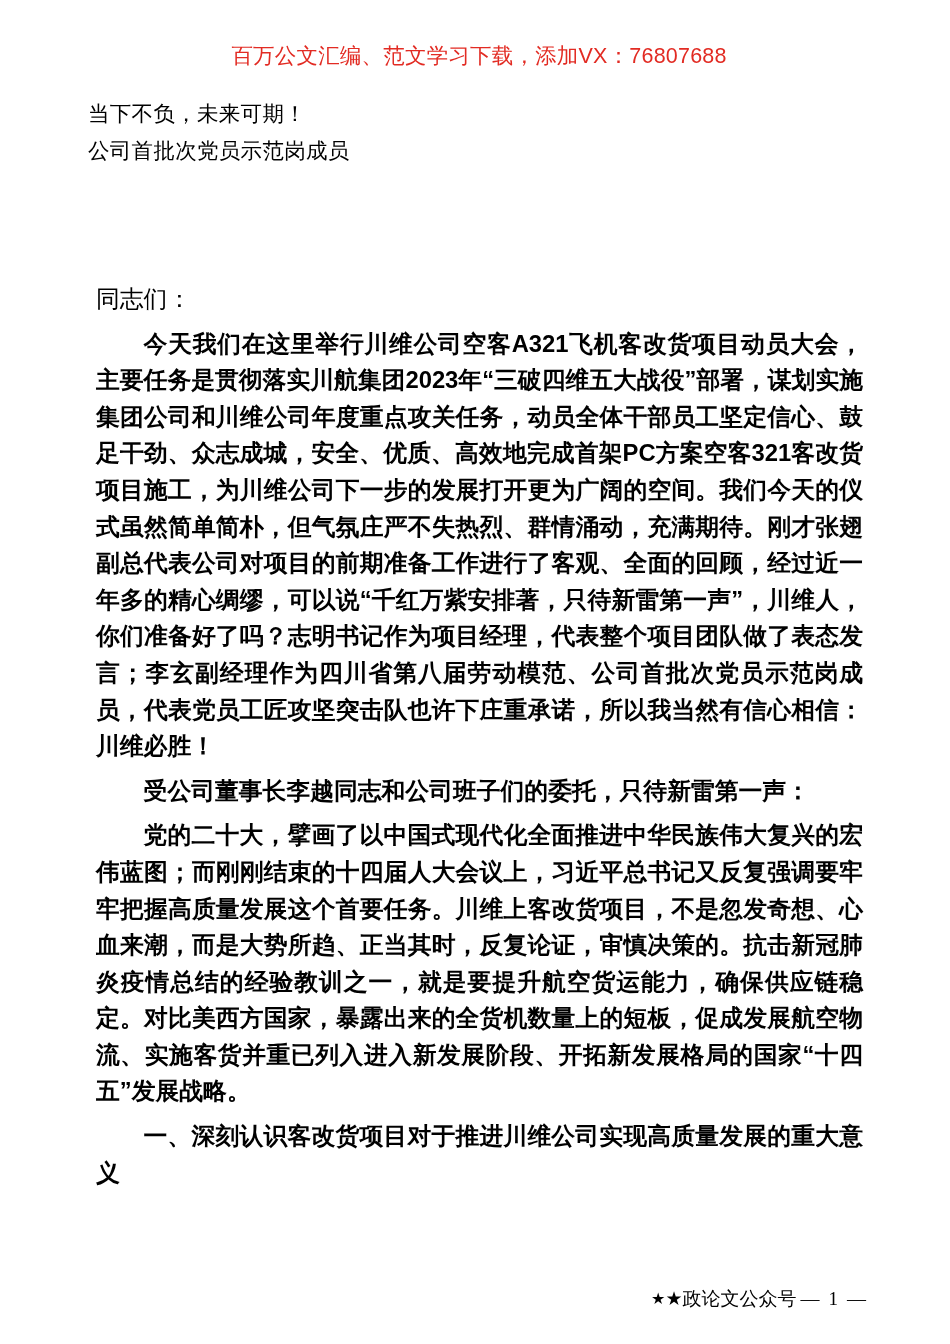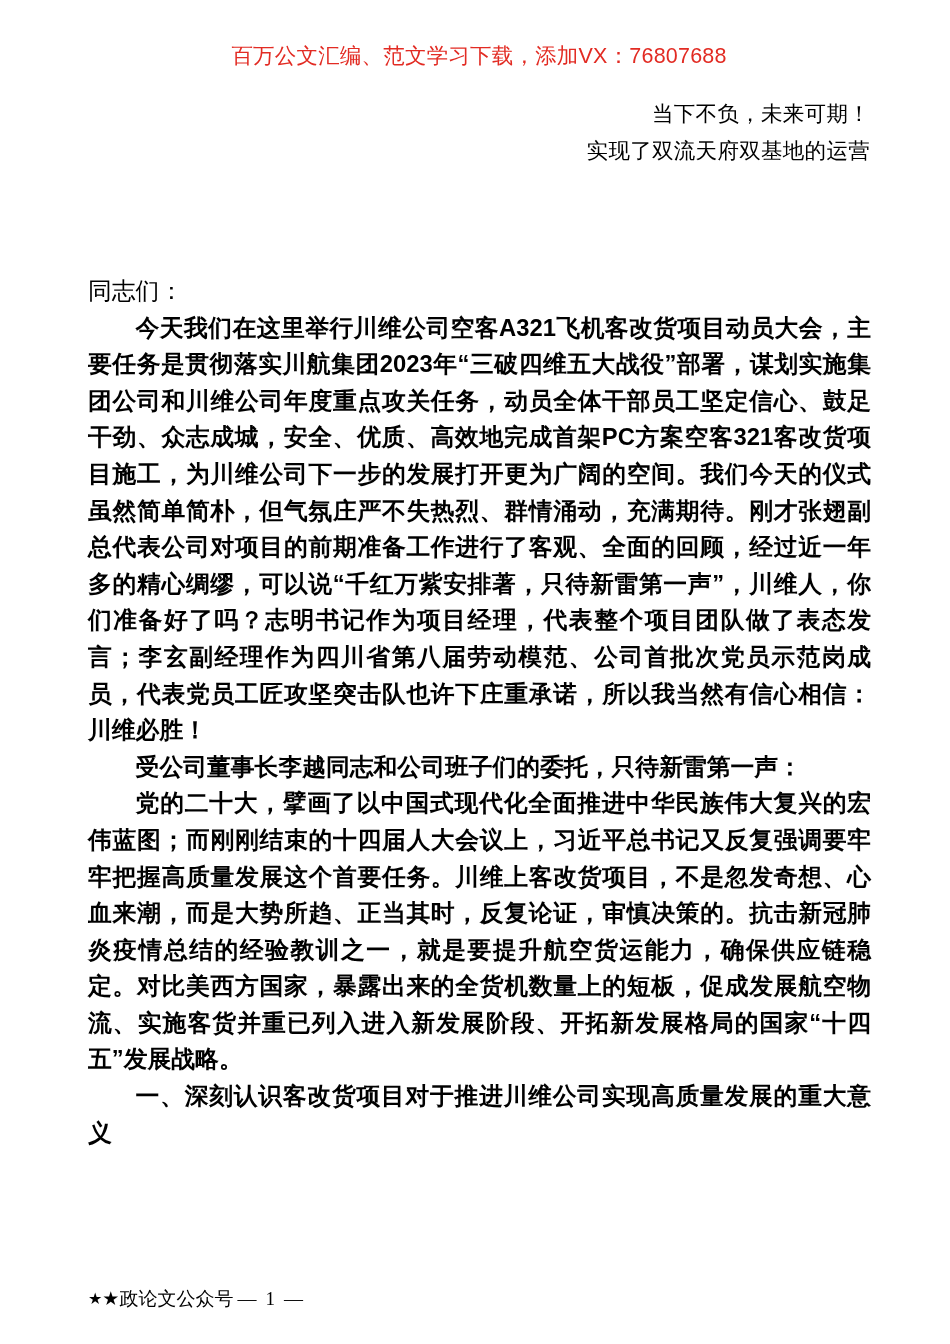--- a/index.html
+++ b/index.html
@@ -38,21 +38,21 @@
     font-family: "Liberation Sans", "DejaVu Sans", sans-serif;
     white-space: nowrap;
   }
 
   
   .title-block {
     position: absolute;
     left: 84px;
     top: 96px;
     width: 782px;
-    text-align: right;
+    text-align: left;
   }
   .title-line {
     font-size: 21.5px;
     line-height: 36.5px;
     letter-spacing: 0.3px;
     white-space: nowrap;
   }
 
   
   .body-block {
@@ -60,37 +60,38 @@
     left: 84px;
     top: 273px;
     width: 783px;
   }
   .para {
     font-size: 23.8px;
     line-height: 36.6px;
     text-align: justify;
     text-justify: inter-character;
     letter-spacing: 0px;
-    margin: 0;
+    margin: 8px;
     word-break: break-all;
   }
   .para.indent {
     text-indent: 47.6px;
     font-weight: bold;
   }
   .para.noindent {
     text-indent: 0;
   }
 
   
   .footer {
     position: absolute;
     left: 84px;
     top: 1286px;
     width: 782px;
+    text-align: right;
     font-size: 19px;
     line-height: 26px;
     white-space: nowrap;
   }
   .footer .star {
     font-size: 16px;
     vertical-align: 1px;
   }
   .footer .pg-dash {
     font-family: "Liberation Serif", "DejaVu Serif", serif;
@@ -103,21 +104,21 @@
 </style>
 </head>
 <body>
 
 <div class="page">
 
   <div class="promo-header" style="color: rgb(226, 43, 35);">百万公文汇编、范文学习下载，添加VX：76807688</div>
 
   <div class="title-block">
     <div class="title-line">当下不负，未来可期！</div>
-    <div class="title-line">实现了双流天府双基地的运营</div>
+    <div class="title-line">公司首批次党员示范岗成员</div>
   </div>
 
   <div class="body-block">
     <p class="para noindent">同志们：</p>
     <p class="para indent">今天我们在这里举行川维公司空客A321飞机客改货项目动员大会，主要任务是贯彻落实川航集团2023年“三破四维五大战役”部署，谋划实施集团公司和川维公司年度重点攻关任务，动员全体干部员工坚定信心、鼓足干劲、众志成城，安全、优质、高效地完成首架PC方案空客321客改货项目施工，为川维公司下一步的发展打开更为广阔的空间。我们今天的仪式虽然简单简朴，但气氛庄严不失热烈、群情涌动，充满期待。刚才张翅副总代表公司对项目的前期准备工作进行了客观、全面的回顾，经过近一年多的精心绸缪，可以说“千红万紫安排著，只待新雷第一声”，川维人，你们准备好了吗？志明书记作为项目经理，代表整个项目团队做了表态发言；李玄副经理作为四川省第八届劳动模范、公司首批次党员示范岗成员，代表党员工匠攻坚突击队也许下庄重承诺，所以我当然有信心相信：川维必胜！</p>
     <p class="para indent">受公司董事长李越同志和公司班子们的委托，只待新雷第一声：</p>
     <p class="para indent">党的二十大，擘画了以中国式现代化全面推进中华民族伟大复兴的宏伟蓝图；而刚刚结束的十四届人大会议上，习近平总书记又反复强调要牢牢把握高质量发展这个首要任务。川维上客改货项目，不是忽发奇想、心血来潮，而是大势所趋、正当其时，反复论证，审慎决策的。抗击新冠肺炎疫情总结的经验教训之一，就是要提升航空货运能力，确保供应链稳定。对比美西方国家，暴露出来的全货机数量上的短板，促成发展航空物流、实施客货并重已列入进入新发展阶段、开拓新发展格局的国家“十四五”发展战略。</p>
     <p class="para indent">一、深刻认识客改货项目对于推进川维公司实现高质量发展的重大意义</p>
   </div>
 

